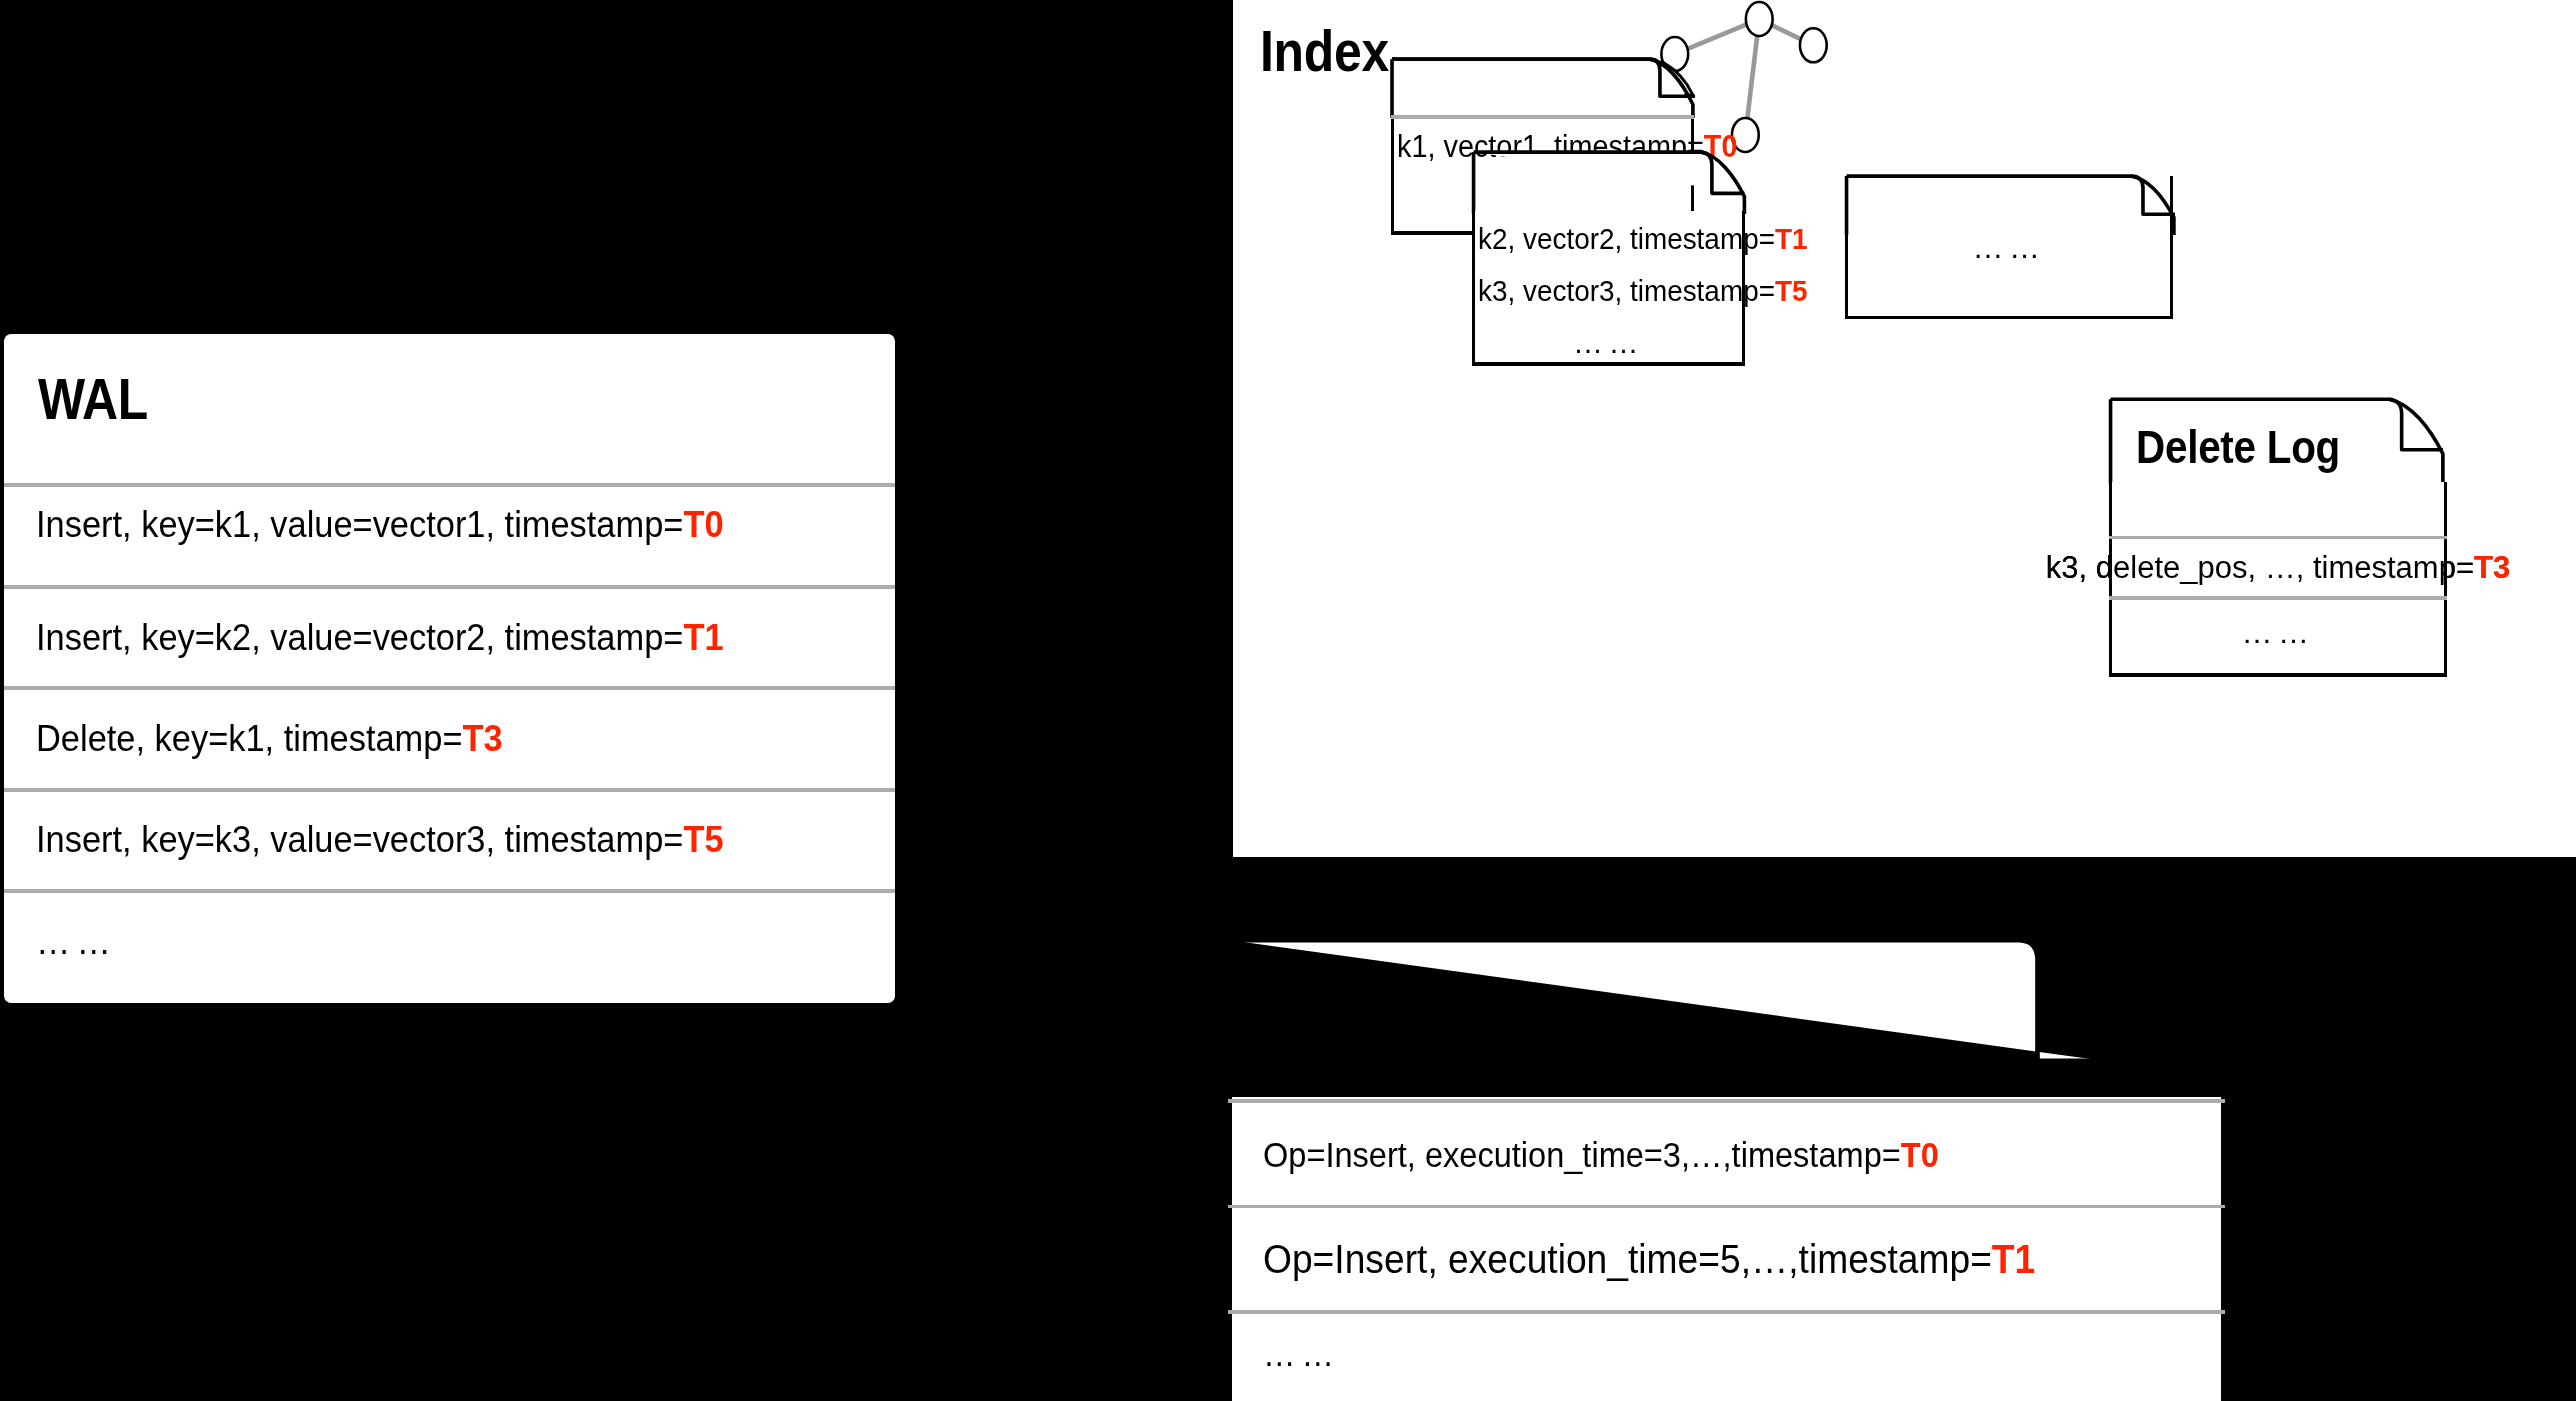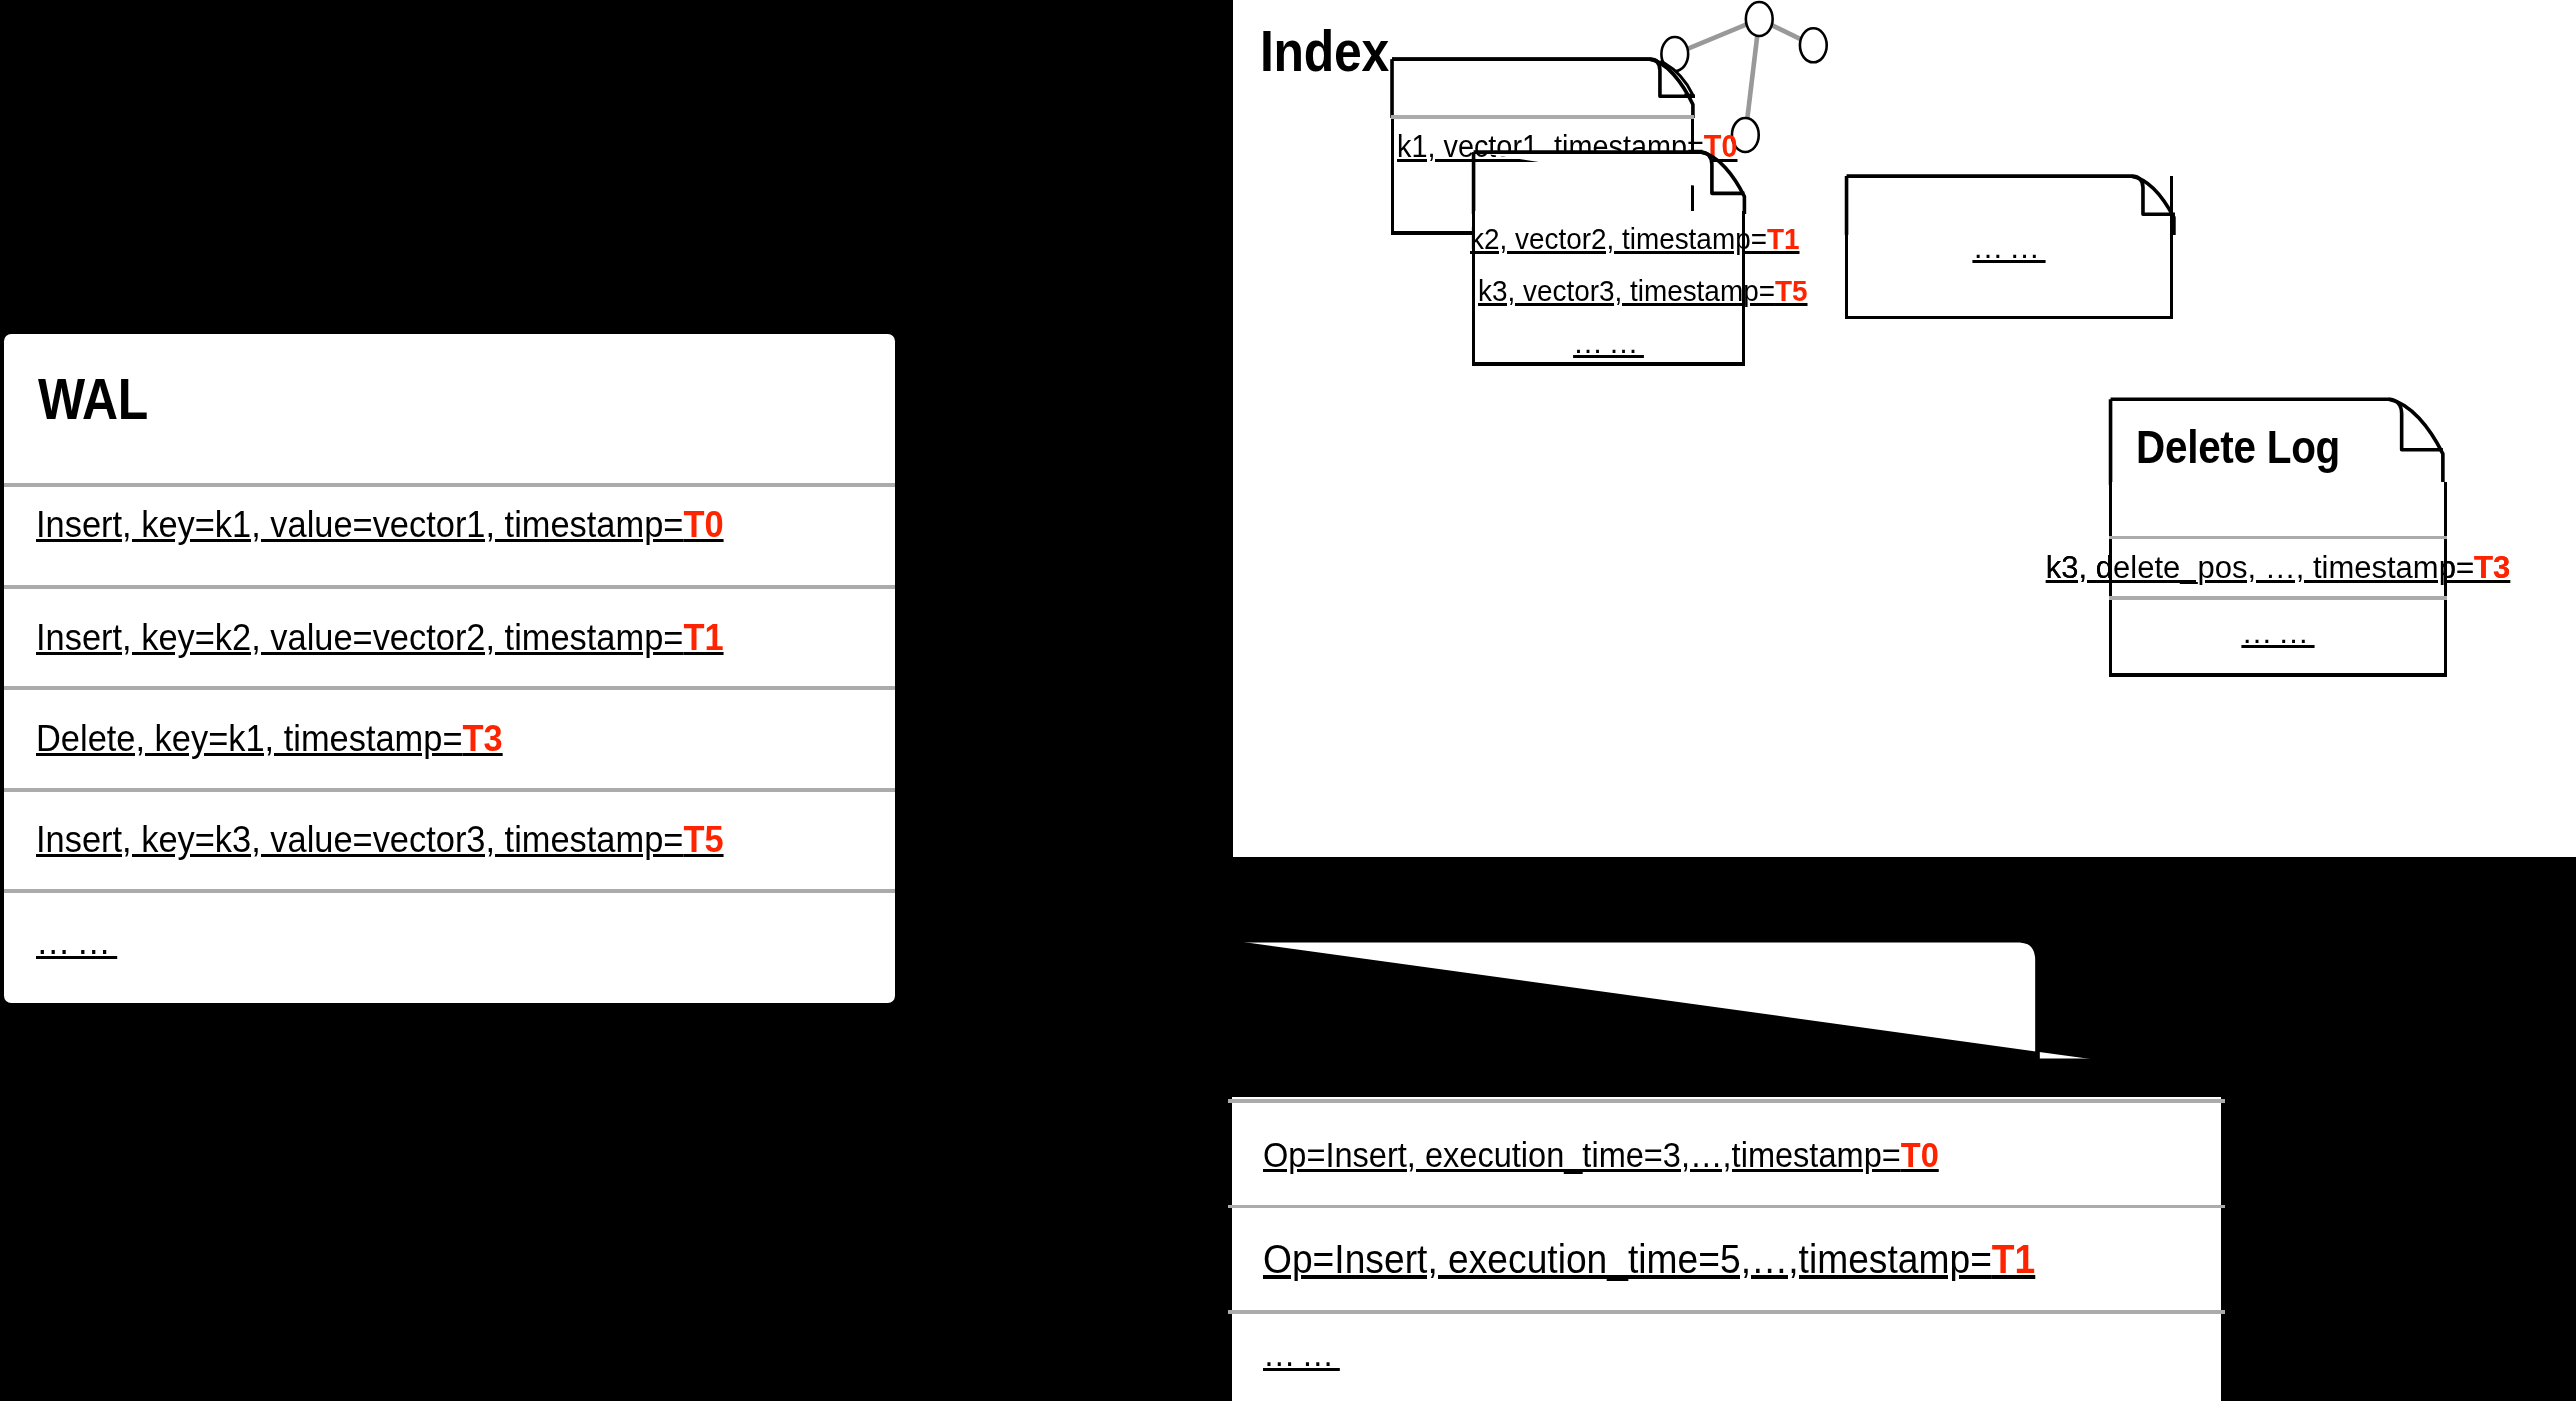--- a/index.html
+++ b/index.html
@@ -23,21 +23,20 @@
     transform-origin:left center;
   }
 
   
   .row{
     position:absolute;
     display:flex;align-items:center;
     white-space:nowrap;
     color:#000;
     box-sizing:border-box;
-    text-decoration:underline;
   }
   .row .txt{transform:scaleX(0.93);transform-origin:left center;}
   .row.center{justify-content:center;}
   .row.center .txt{transform:scaleX(1);}
   .ts{color:#FF2400;font-weight:bold;}
 
   .divider{position:absolute;background:#ABABAB;height:3.6px;}
 
   
   .doccard{position:absolute;}
@@ -135,21 +134,21 @@
 
     <div class="doccard" style="left:239px;top:149px;width:275px;height:65px;">
       <svg width="275" height="65" viewBox="0 0 533 126">
         <path d="M3 6 H443 C457 6 465 16 465 30 L465 86 L528 86" fill="#ffffff" stroke="#000000" stroke-width="7" stroke-linejoin="round"></path>
         <path d="M443 6 C478 12 508 52 528 92 L528 126" fill="none" stroke="#000000" stroke-width="7"></path>
         <path d="M3 6 V126" fill="none" stroke="#000000" stroke-width="7"></path>
       </svg>
     </div>
     <div class="divider" style="left:239px;top:211px;width:273px;"></div>
     <div class="panel" style="left:239px;top:211px;width:273px;height:53px;border-left:3.6px solid #000;border-right:3.6px solid #000;"></div>
-    <div class="row" style="left:237px;top:215px;width:262px;height:47px;font-size:30px;">
+    <div class="row" style="left:245px;top:215px;width:262px;height:47px;font-size:30px;">
       <span class="txt"><span>k2, vector2, timestamp=</span><span class="ts">T1</span></span>
     </div>
     <div class="divider" style="left:239px;top:264px;width:273px;"></div>
     <div class="panel" style="left:239px;top:264px;width:273px;height:53px;border-left:3.6px solid #000;border-right:3.6px solid #000;"></div>
     <div class="row" style="left:245px;top:267px;width:262px;height:47px;font-size:30px;">
       <span class="txt"><span>k3, vector3, timestamp=</span><span class="ts">T5</span></span>
     </div>
     <div class="divider" style="left:239px;top:316px;width:273px;"></div>
     <div class="panel" style="left:239px;top:316px;width:273px;height:50px;border-left:3.6px solid #000;border-right:3.6px solid #000;border-bottom:4.6px solid #000;"></div>
     <div class="row center" style="left:239px;top:320px;width:273px;height:45px;font-size:30px;">

